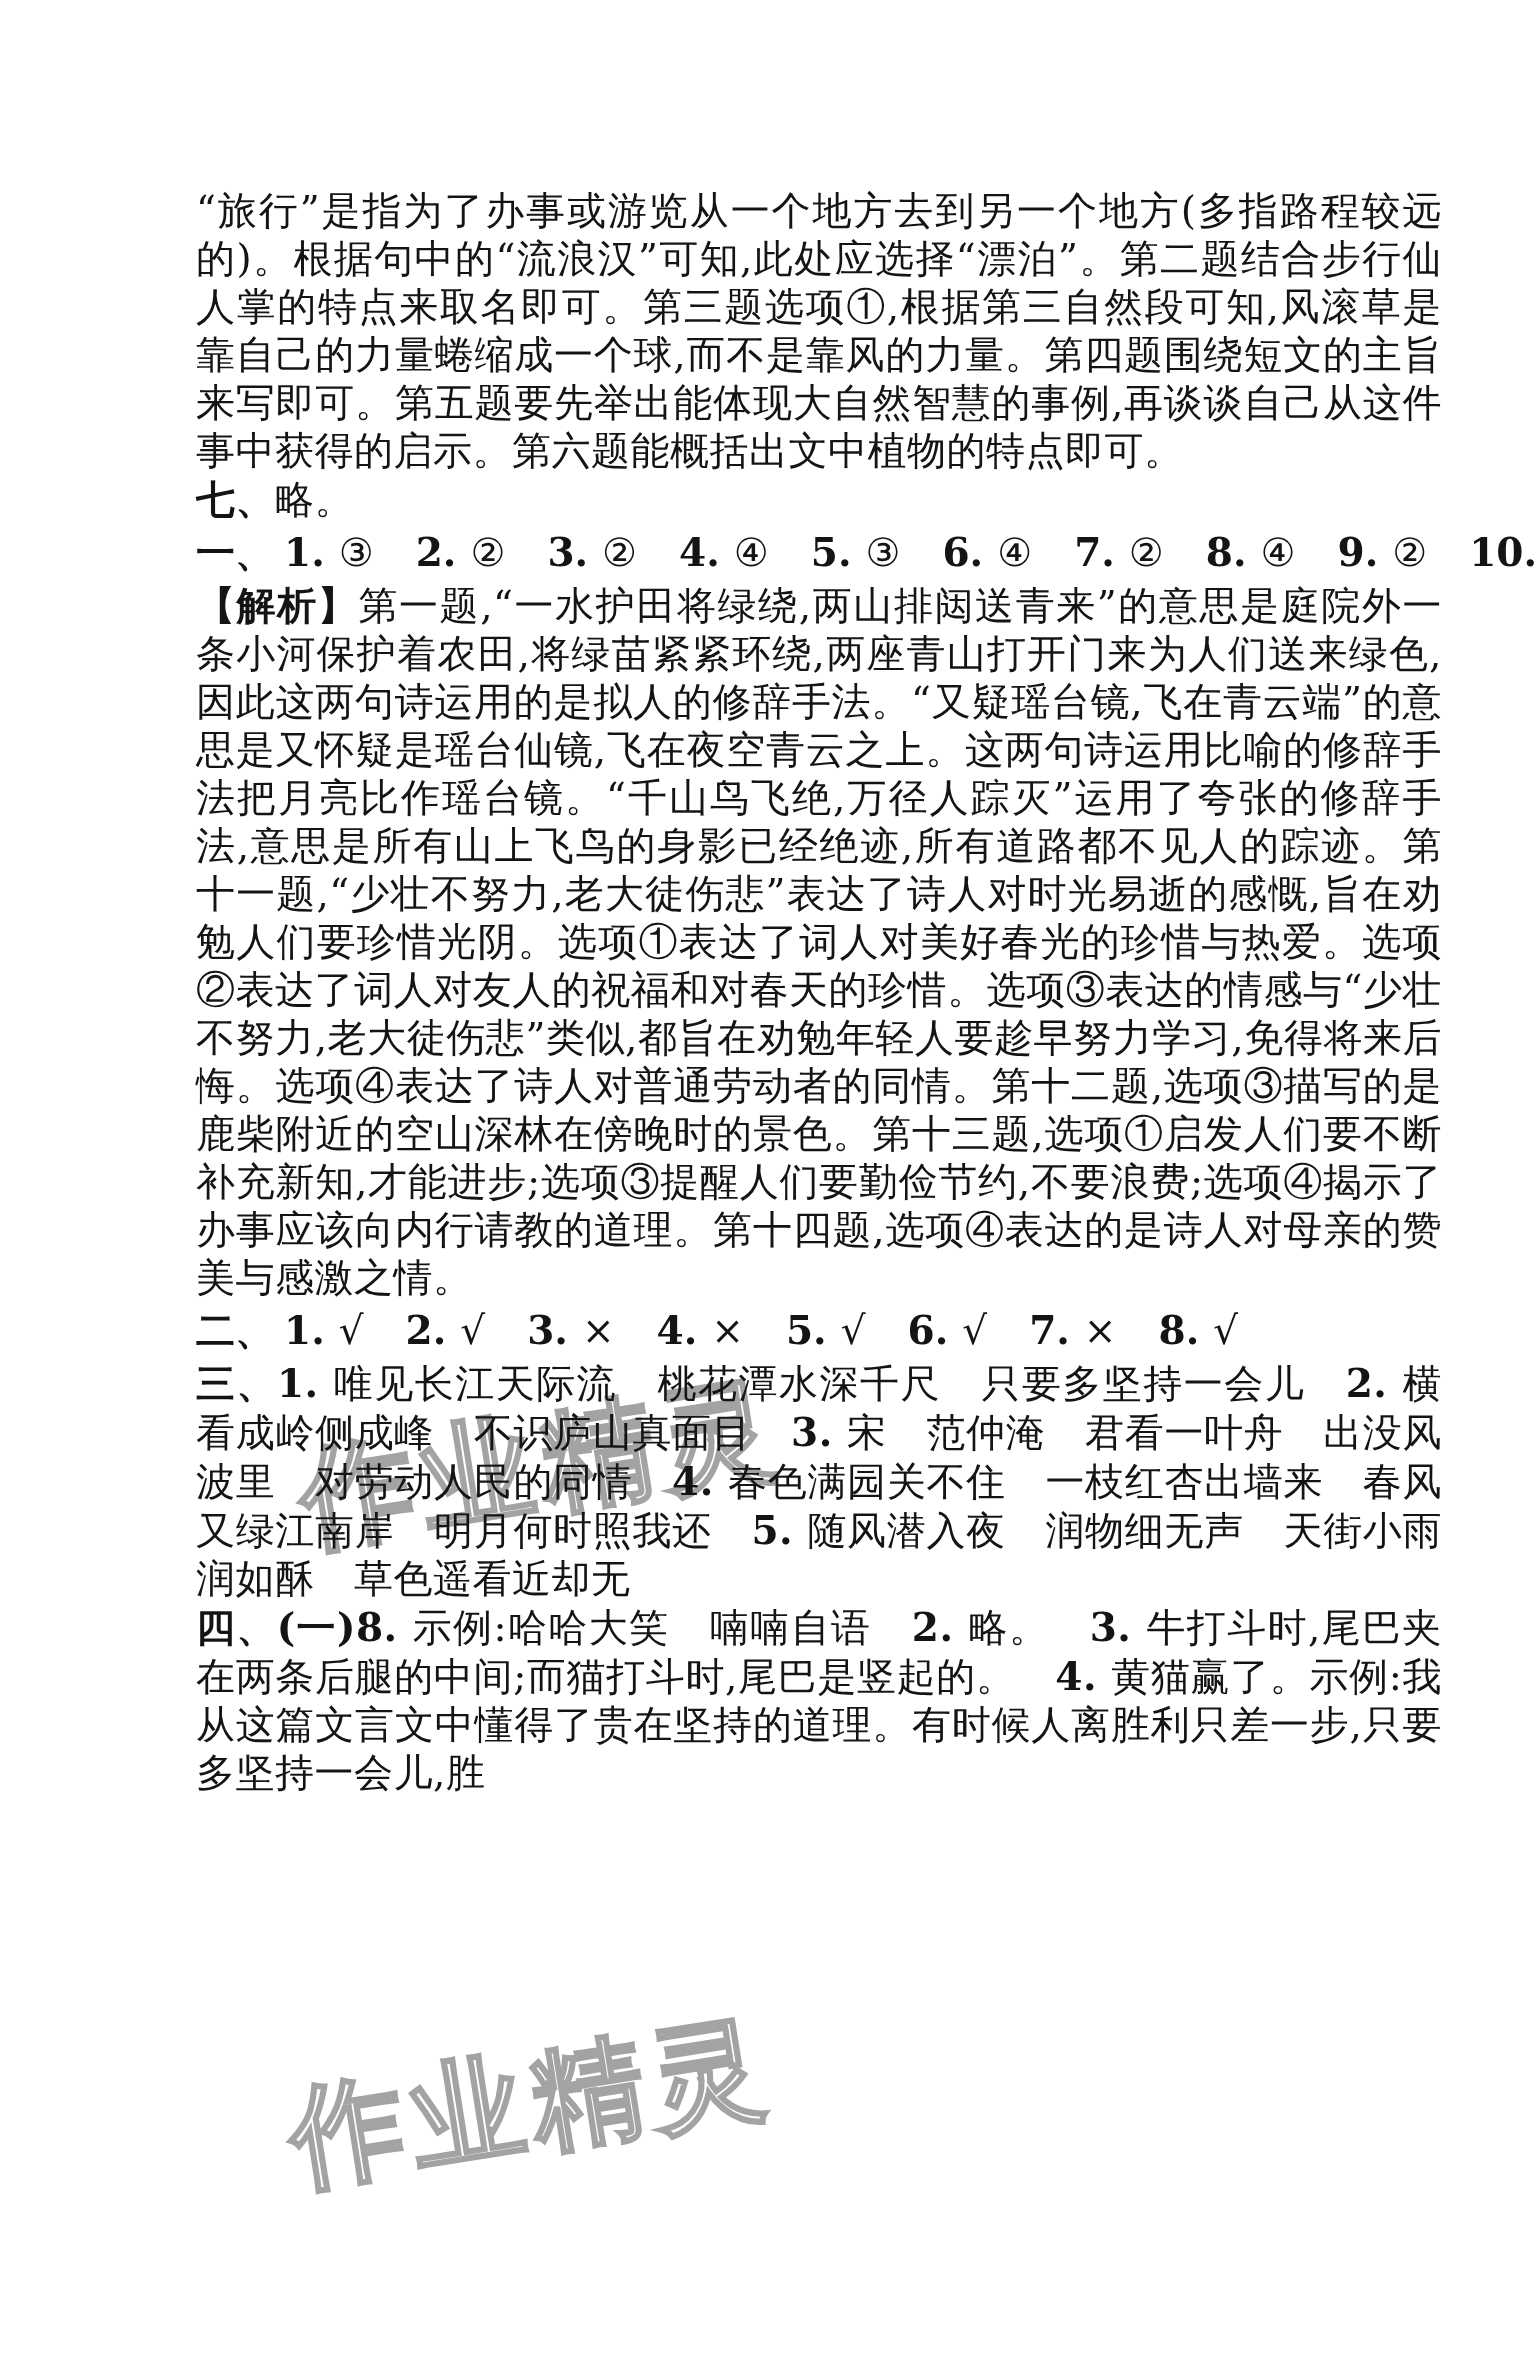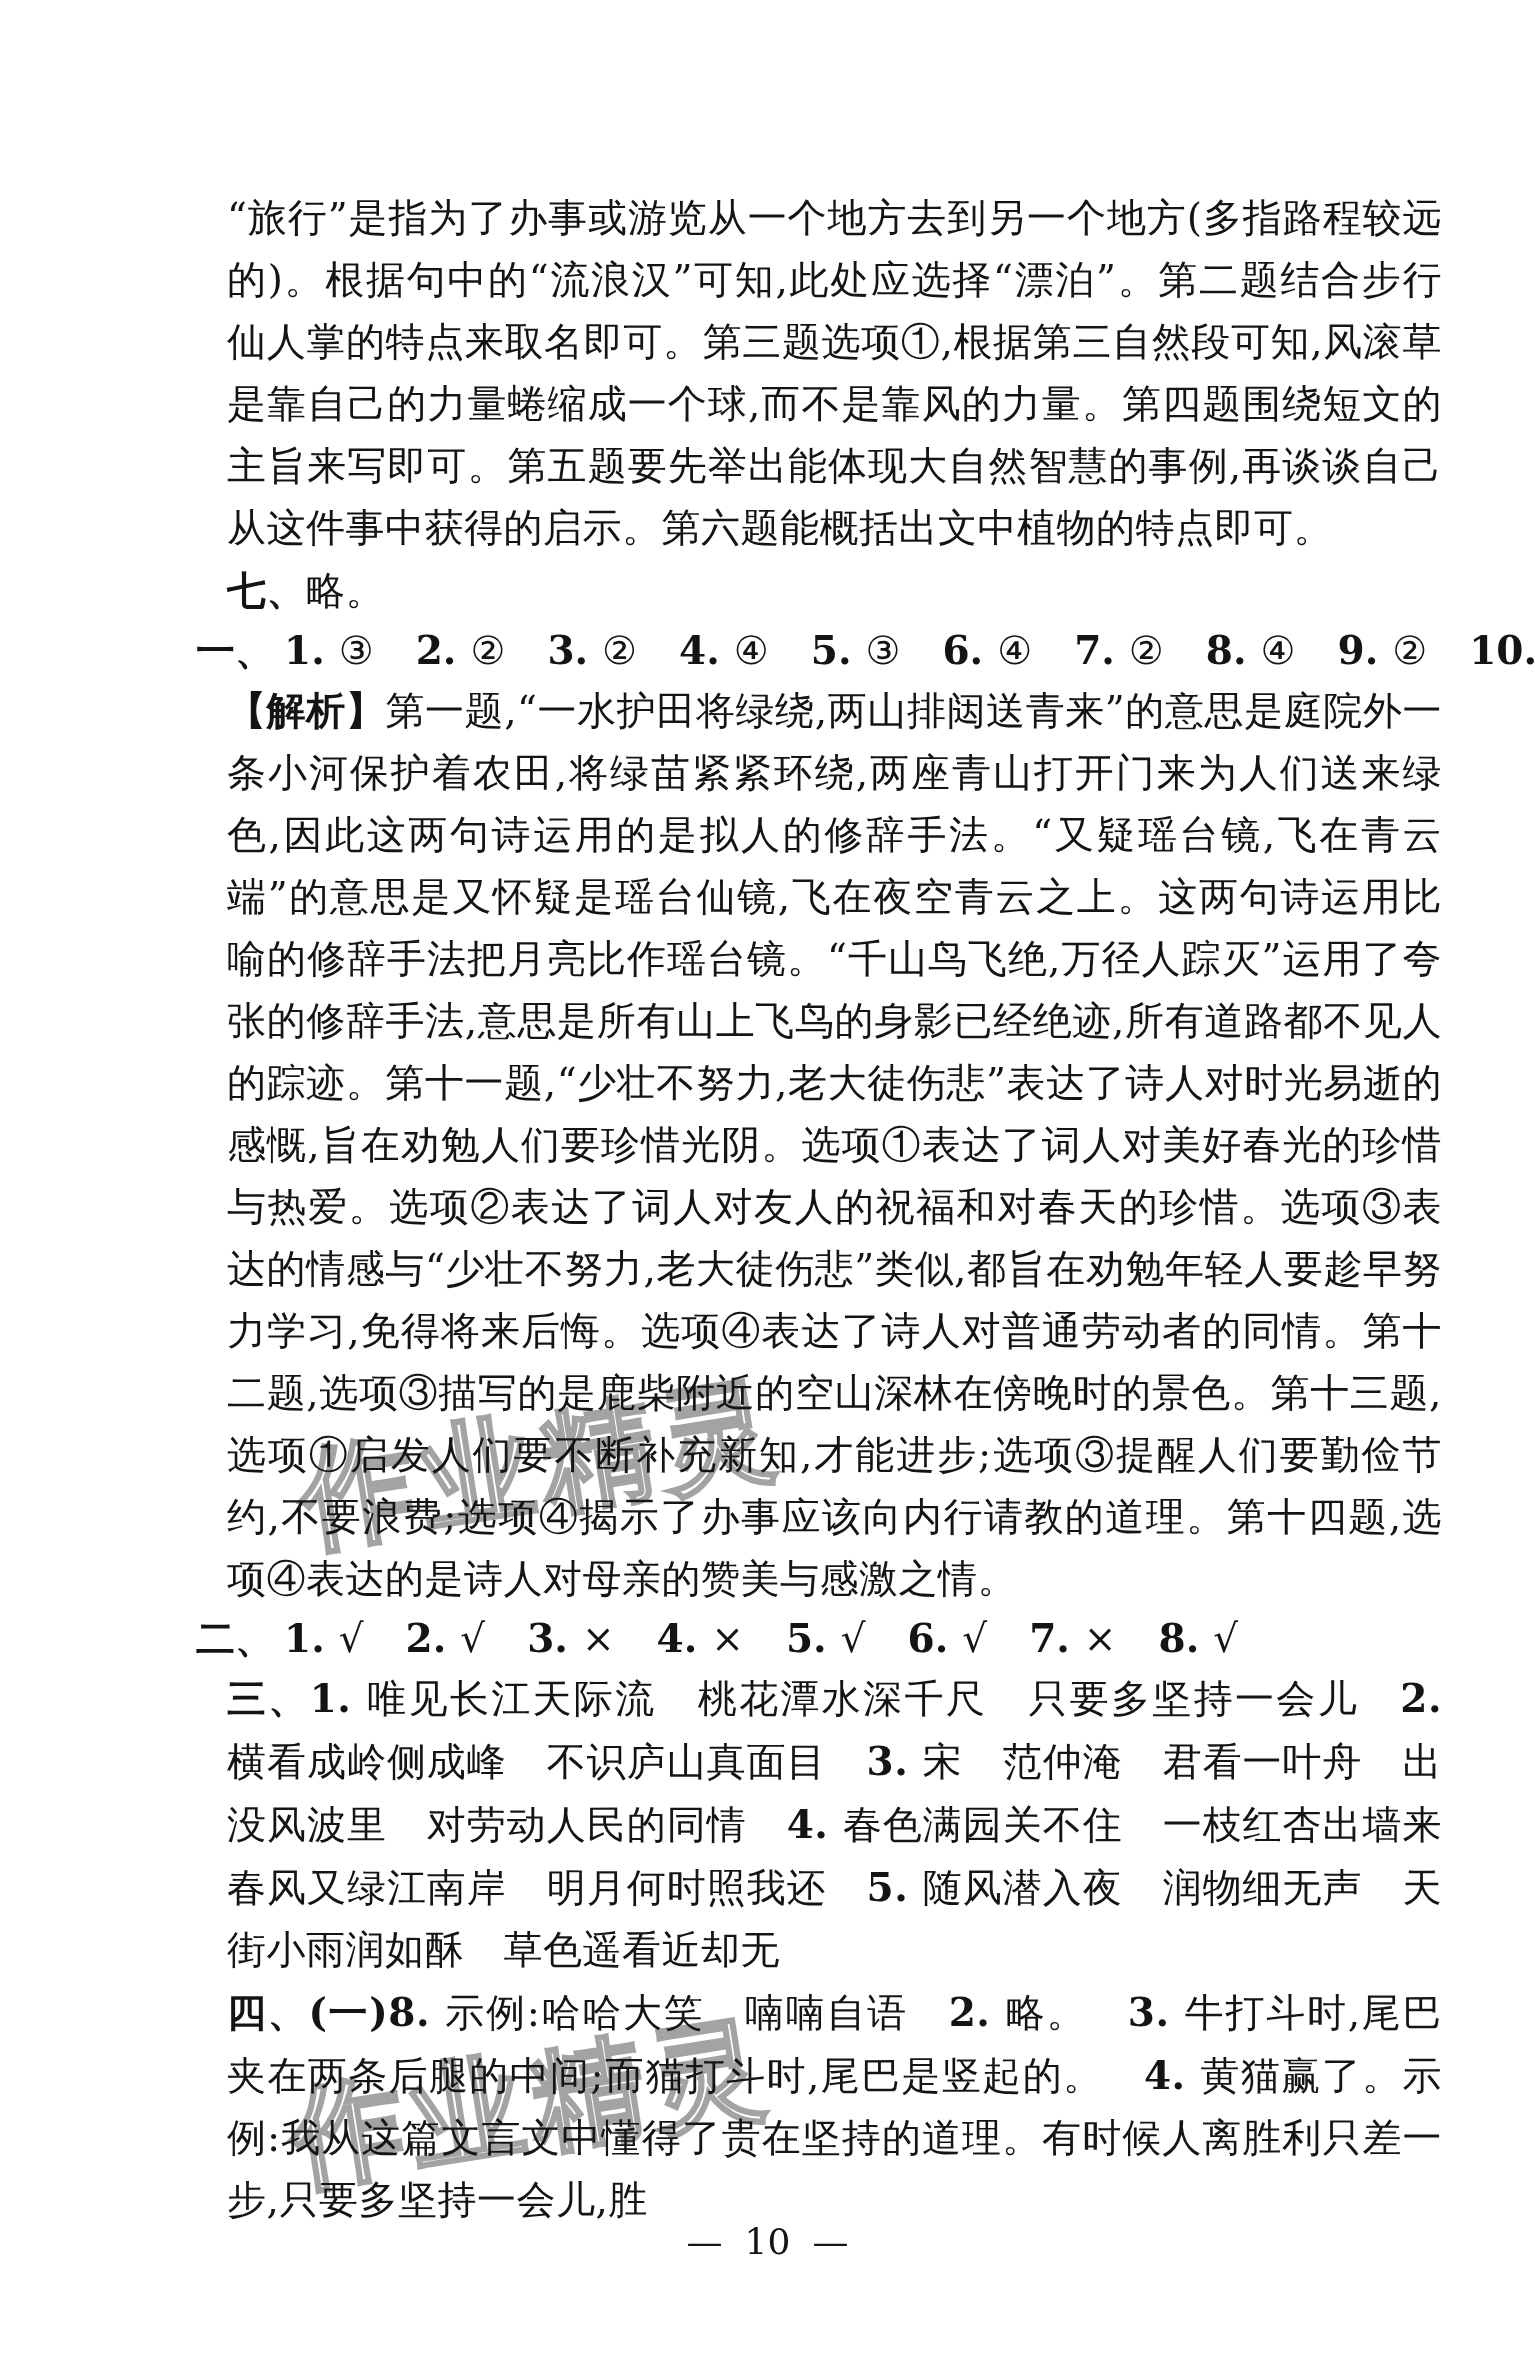--- a/index.html
+++ b/index.html
@@ -18,25 +18,24 @@
   .wm text{
     font-family:"DejaVu Sans","Liberation Sans",sans-serif;
     font-weight:bold;
   }
 
   
   .content{
     position:absolute;left:196px;top:187px;width:1246px;z-index:1;
   }
   .para{
-    font-size:39px;line-height:62px;
+    font-size:39px;line-height:48px;
     text-align:justify;text-justify:inter-character;
     letter-spacing:0.5px;
     word-break:break-all;
-    margin-left:31px;
   }
   .b{font-weight:700;}
 
   .heading{
     font-size:42px;line-height:60px;
     font-weight:700;
     font-family:"DejaVu Sans","Liberation Sans",sans-serif;
     text-align:center;
     margin:16px 0 14px 0;
   }
@@ -111,18 +110,15 @@
         <span class="item"><span class="n">8.</span><span class="v">√</span></span>
       </div>
 
 
     <div class="para"><span class="b">三、1. </span><span>唯见长江天际流　桃花潭水深千尺　只要多坚持一会儿　</span><span class="b">2. </span><span>横看成岭侧成峰　不识庐山真面目　</span><span class="b">3. </span><span>宋　范仲淹　君看一叶舟　出没风波里　对劳动人民的同情　</span><span class="b">4. </span><span>春色满园关不住　一枝红杏出墙来　春风又绿江南岸　明月何时照我还　</span><span class="b">5. </span><span>随风潜入夜　润物细无声　天街小雨润如酥　草色遥看近却无</span></div>
 
     <div class="para"><span class="b">四、(一)8. </span><span>示例:哈哈大笑　喃喃自语　</span><span class="b">2. </span><span>略。　</span><span class="b">3. </span><span>牛打斗时,尾巴夹在两条后腿的中间;而猫打斗时,尾巴是竖起的。　</span><span class="b">4. </span><span>黄猫赢了。示例:我从这篇文言文中懂得了贵在坚持的道理。有时候人离胜利只差一步,只要多坚持一会儿,胜</span></div>
 
   </div>
 
-  <div class="footer">
-    <span>—</span><span>10</span><span>—</span>
-  </div>
 
 </div>
 
 
 </body></html>

